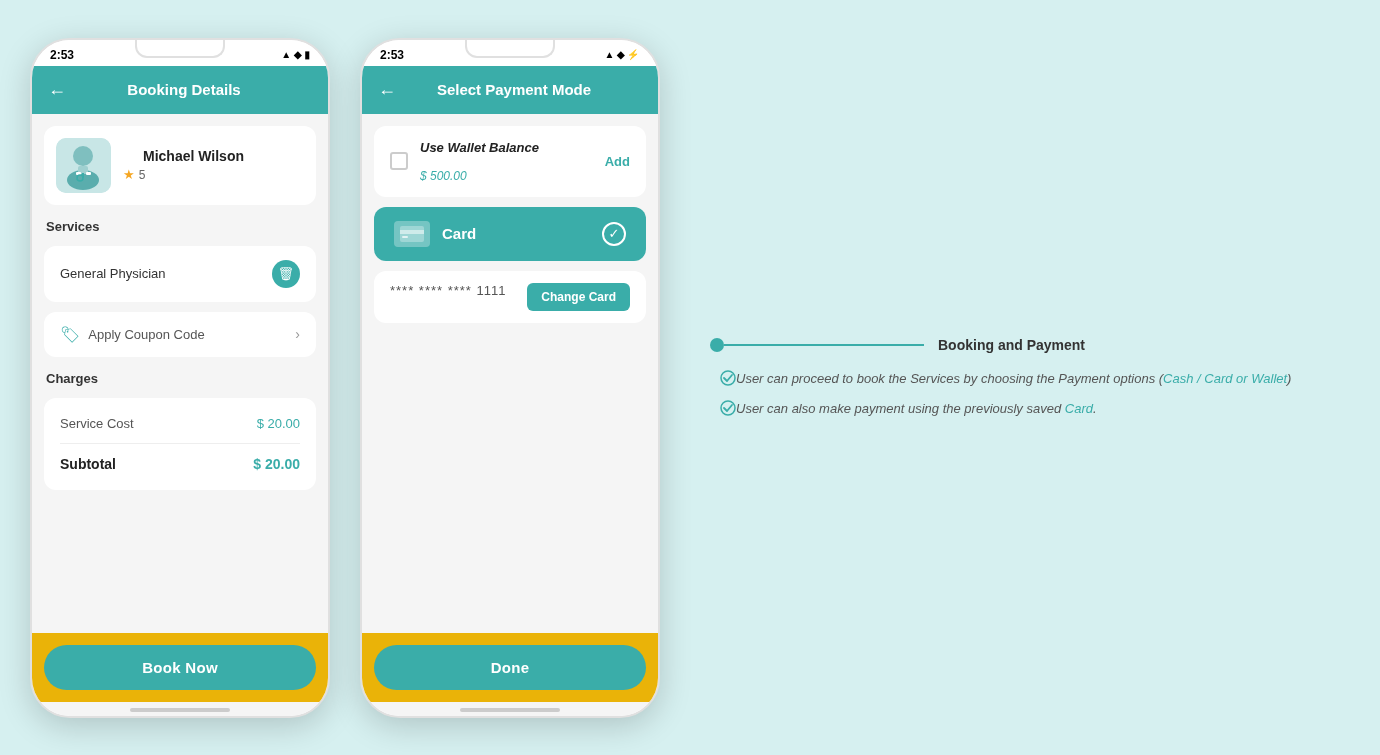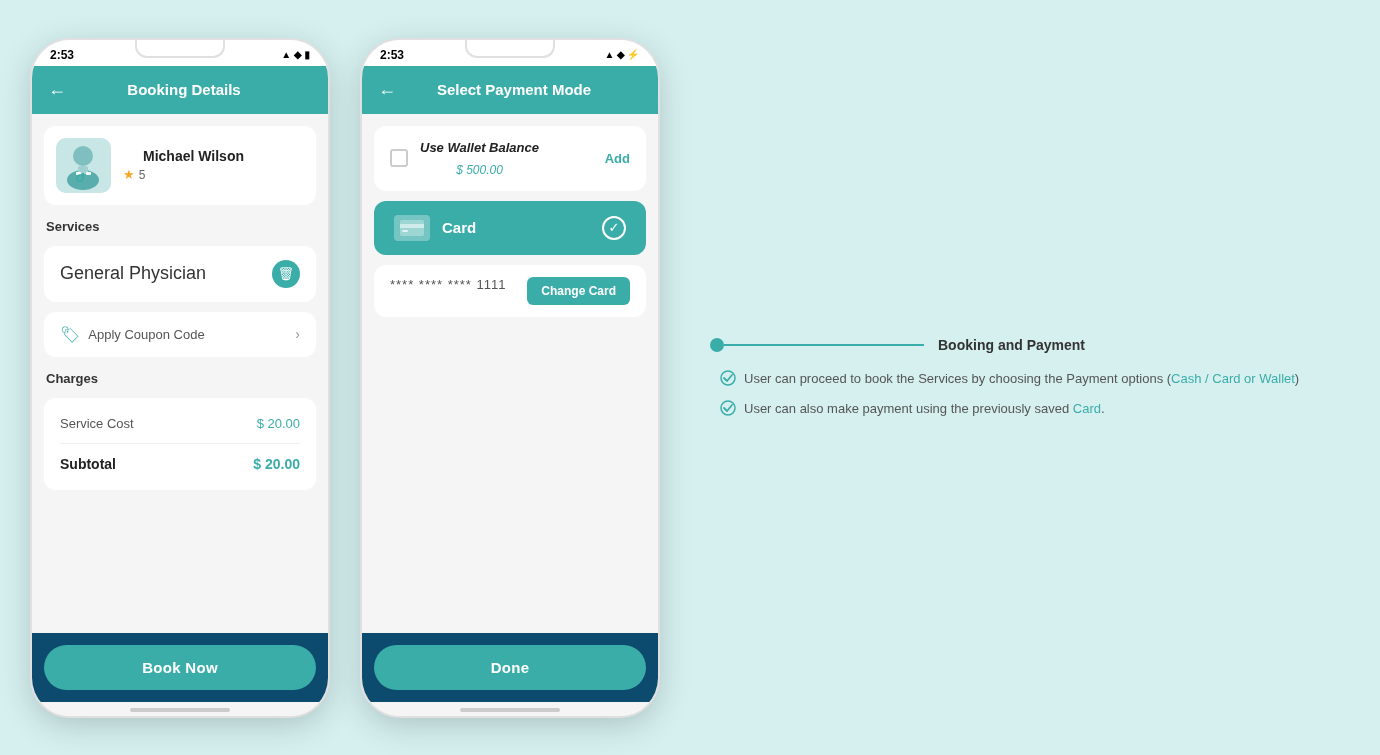--- a/index.html
+++ b/index.html
@@ -92,21 +92,21 @@
       padding: 12px;
       display: flex;
       flex-direction: column;
       gap: 10px;
     }
     .phone-body::-webkit-scrollbar { display: none; }
 
     
     .phone-footer {
       padding: 12px;
-      background: #0c4a6e;
+      background: #eab308;
     }
     .btn-primary {
       width: 100%;
       background: #3aada9;
       color: #fff;
       border: none;
       border-radius: 25px;
       padding: 14px;
       font-size: 15px;
       font-weight: 600;
@@ -161,21 +161,21 @@
     }
 
     .service-card {
       background: #fff;
       border-radius: 12px;
       padding: 14px 16px;
       display: flex;
       align-items: center;
       justify-content: space-between;
     }
-    .service-name { font-size: 18px; color: #333; font-weight: 500; }
+    .service-name { font-size: 13px; color: #333; font-weight: 500; }
     .delete-btn {
       width: 28px;
       height: 28px;
       background: #3aada9;
       border-radius: 50%;
       display: flex;
       align-items: center;
       justify-content: center;
       cursor: pointer;
       color: #fff;
@@ -227,21 +227,21 @@
       width: 18px;
       height: 18px;
       border: 2px solid #ccc;
       border-radius: 3px;
       display: flex;
       align-items: center;
       justify-content: center;
       cursor: pointer;
     }
     .wallet-info .wallet-title { font-size: 13px; font-weight: 700; color: #222; }
-    .wallet-info .wallet-balance { font-size: 12px; color: #3aada9; margin-top: 8px; text-align: center; }
+    .wallet-info .wallet-balance { font-size: 12px; color: #3aada9; margin-top: 14px; }
     .add-link { font-size: 13px; color: #3aada9; font-weight: 600; cursor: pointer; }
 
     .payment-method-card {
       background: #3aada9;
       border-radius: 12px;
       padding: 14px 20px;
       display: flex;
       align-items: center;
       justify-content: space-between;
       cursor: pointer;
@@ -291,21 +291,21 @@
     }
     .info-bullets {
       margin-left: 10px;
       display: flex;
       flex-direction: column;
       gap: 10px;
     }
     .info-bullet {
       display: flex;
       align-items: flex-end;
-      gap: 8px;
+      font-style: italic;
     }
     .bullet-check {
       color: #3aada9;
       font-size: 14px;
       margin-top: 1px;
       flex-shrink: 0;
     }
     .bullet-text {
       font-size: 13px;
       color: #555;

